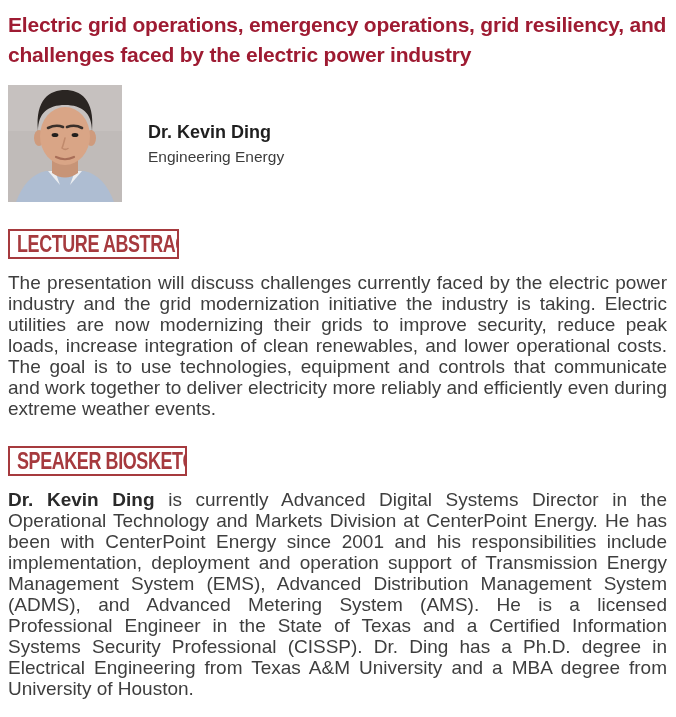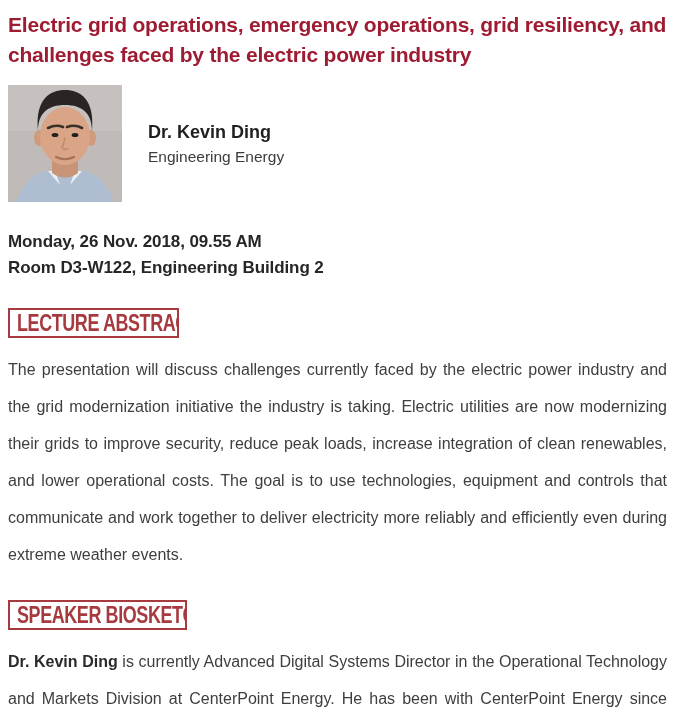--- a/index.html
+++ b/index.html
@@ -47,21 +47,21 @@
     font-weight:700;font-size:23px;line-height:23px;
     white-space:nowrap;
     display:inline-block;
     transform:scaleX(0.78);
     transform-origin:0 50%;
     letter-spacing:-0.5px;
   }
   .body-text{
     margin:13px 0 0 0;
     width:659px;
-    font-size:16px;line-height:37px;
+    font-size:19px;line-height:21px;
     color:var(--body-text,#3e3e3e);
     text-align:justify;
   }
   .body-text strong{color:#2a2a2a;}
 </style>
 </head>
 <body>
 
 <div class="page">
 
@@ -87,24 +87,20 @@
         <path d="M57 53 q-2 8 -3 10 q3 2.5 6 0.5" stroke="#c08a6c" stroke-width="1.5" fill="none" stroke-linecap="round"></path>
         <path d="M48 72 q9 4.5 18 0" stroke="#a96e58" stroke-width="2.2" fill="none" stroke-linecap="round"></path>
       </svg>
     </div>
     <div class="speaker-info">
       <div class="speaker-name">Dr. Kevin Ding</div>
       <div class="speaker-affiliation">Engineering Energy</div>
     </div>
   </div>
 
-  <div class="event-details">
-    <div class="event-line">Monday, 26 Nov. 2018, 09.55 AM</div>
-    <div class="event-line">Room D3-W122, Engineering Building 2</div>
-  </div>
 
   <div class="section-heading heading-abstract">
     <span class="heading-text">LECTURE ABSTRACT</span>
   </div>
   <p class="body-text">The presentation will discuss challenges currently faced by the electric power industry and the grid modernization initiative the industry is taking. Electric utilities are now modernizing their grids to improve security, reduce peak loads, increase integration of clean renewables, and lower operational costs. The goal is to use technologies, equipment and controls that communicate and work together to deliver electricity more reliably and efficiently even during extreme weather events.</p>
 
   <div class="section-heading heading-biosketch">
     <span class="heading-text">SPEAKER BIOSKETCH</span>
   </div>
   <p class="body-text"><strong>Dr. Kevin Ding</strong><span> is currently Advanced Digital Systems Director in the Operational Technology and Markets Division at CenterPoint Energy. He has been with CenterPoint Energy since 2001 and his responsibilities include implementation, deployment and operation support of Transmission Energy Management System (EMS), Advanced Distribution Management System (ADMS), and Advanced Metering System (AMS). He is a licensed Professional Engineer in the State of Texas and a Certified Information Systems Security Professional (CISSP). Dr. Ding has a Ph.D. degree in Electrical Engineering from Texas A&amp;M University and a MBA degree from University of Houston.</span></p>

